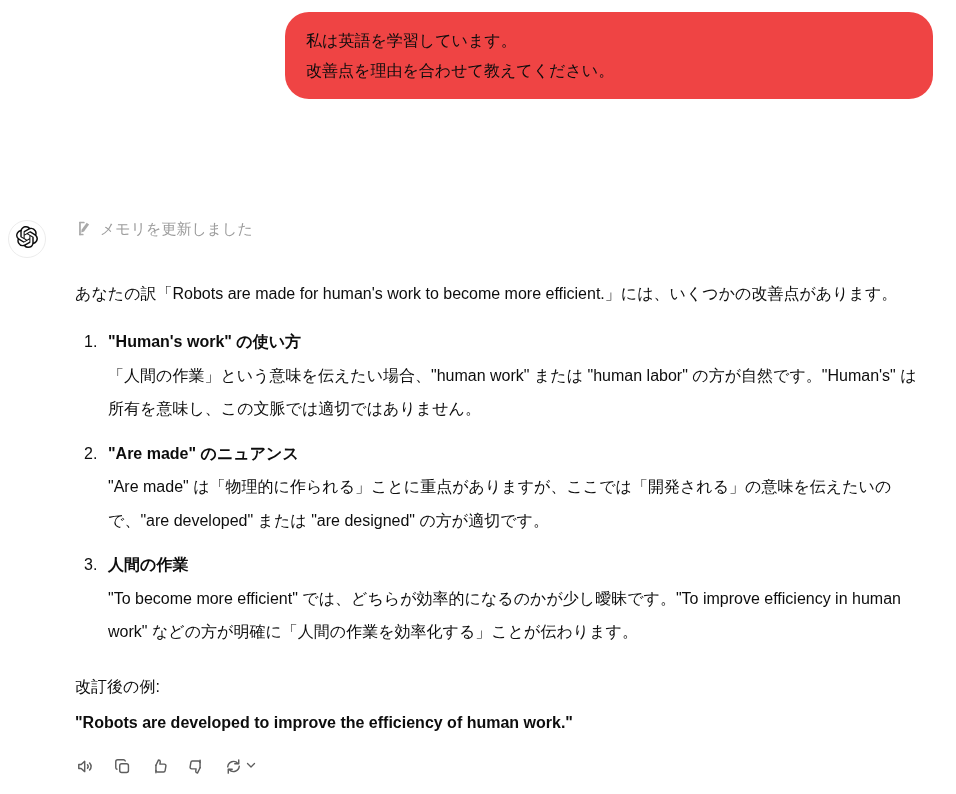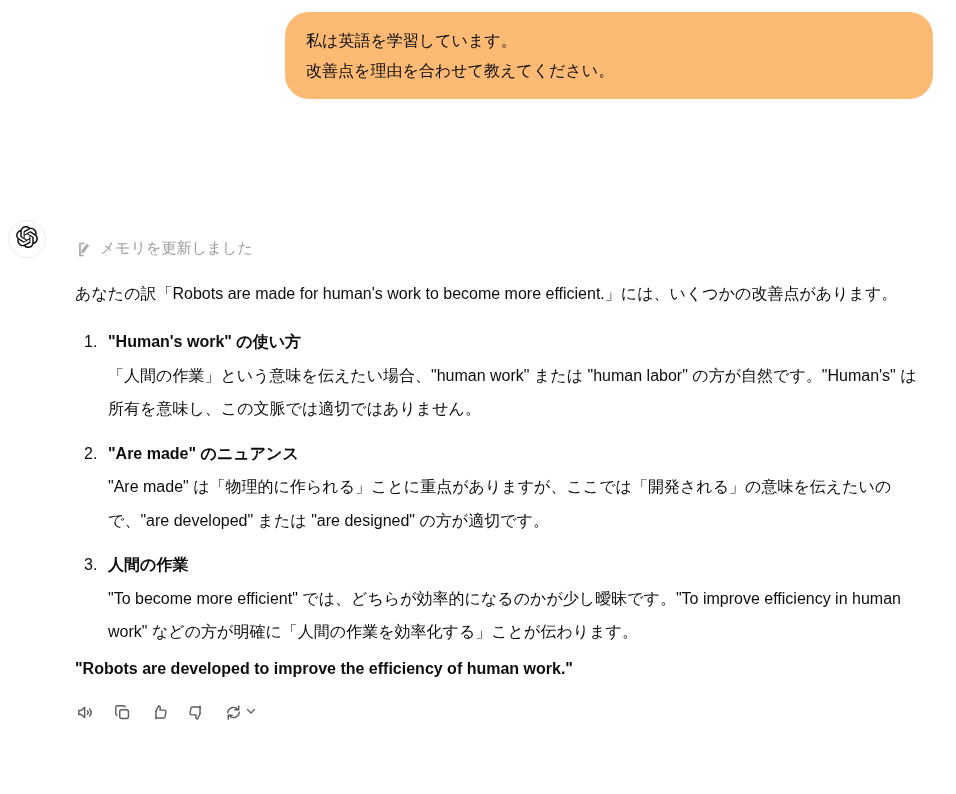--- a/index.html
+++ b/index.html
@@ -12,21 +12,21 @@
   }
 
   
   .user-turn {
     position: absolute;
     top: 12px;
     right: 23px;
     width: 648px;
   }
   .user-bubble {
-    background: #fdba74;
+    background: #ef4444;
     border-radius: 24px;
     padding: 14px 21px;
     line-height: 29.5px;
   }
   .user-bubble p { overflow-wrap: break-word; }
 
   
   .assistant-turn {
     position: absolute;
     top: 220px;
@@ -45,21 +45,21 @@
     align-items: center;
     justify-content: center;
     background: #ffffff;
   }
   .assistant-content {
     margin-left: 75px;
     width: 848px;
   }
   .memory-row {
     display: flex;
-    align-items: flex-end;
+    align-items: flex-start;
     gap: 8px;
     height: 38px;
     color: #9b9b9b;
     font-size: 15px;
     cursor: pointer;
     width: fit-content;
   }
   .intro {
     margin-top: 20px;
     line-height: 32px;
@@ -164,20 +164,21 @@
         <div class="li-title">"Are made" のニュアンス</div>
         <div class="li-body">"Are made" は「物理的に作られる」ことに重点がありますが、ここでは「開発される」の意味を伝えたいので、"are developed" または "are designed" の方が適切です。</div>
       </li>
       <li>
         <span class="li-number">3.</span>
         <div class="li-title">人間の作業</div>
         <div class="li-body">"To become more efficient" では、どちらが効率的になるのかが少し曖昧です。"To improve efficiency in human work" などの方が明確に「人間の作業を効率化する」ことが伝わります。</div>
       </li>
     </ol>
 
+    <p class="closing-label">改訂後の例:</p>
     <p class="revised">"Robots are developed to improve the efficiency of human work."</p>
 
     <div class="action-bar">
 
       <button class="action-btn" title="">
         <span>
           <svg width="19" height="19" viewBox="0 0 24 24" fill="none" stroke="currentColor" stroke-width="1.8" stroke-linecap="round" stroke-linejoin="round" aria-hidden="true">
             <path d="M3.5 9.5h3L11 5.5v13l-4.5-4h-3z"></path>
             <path d="M14.5 9.7a3.6 3.6 0 0 1 0 4.6"></path>
             <path d="M17.2 7.5a7 7 0 0 1 0 9"></path>

